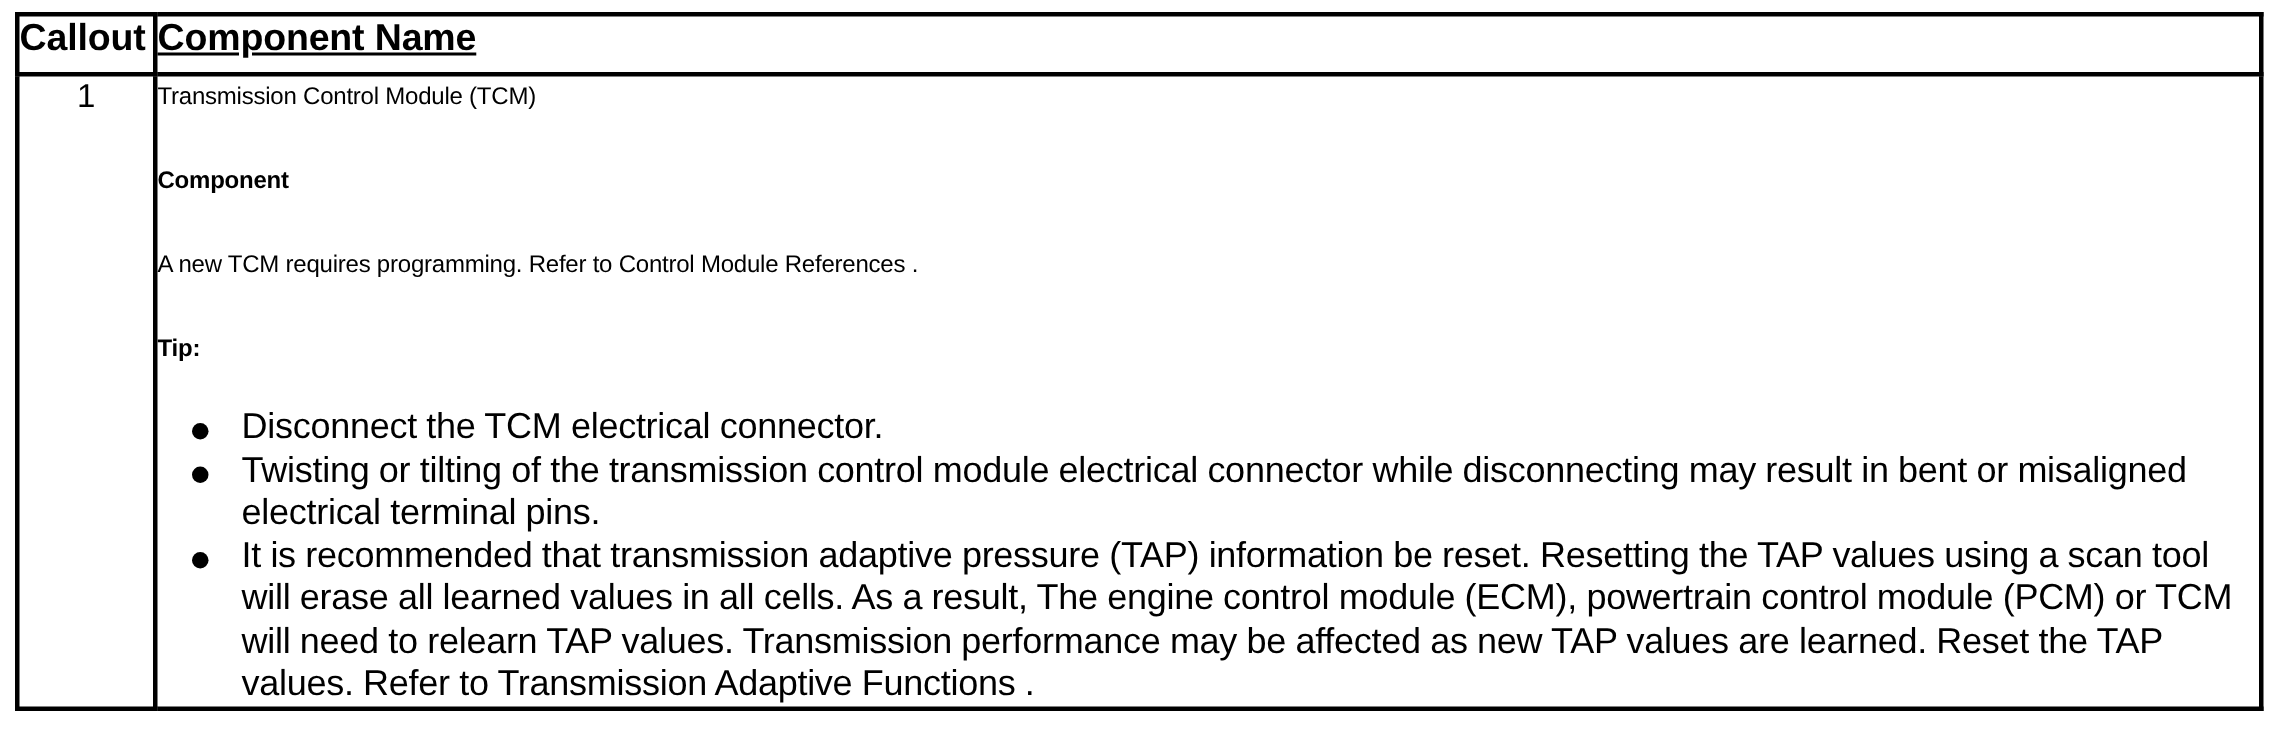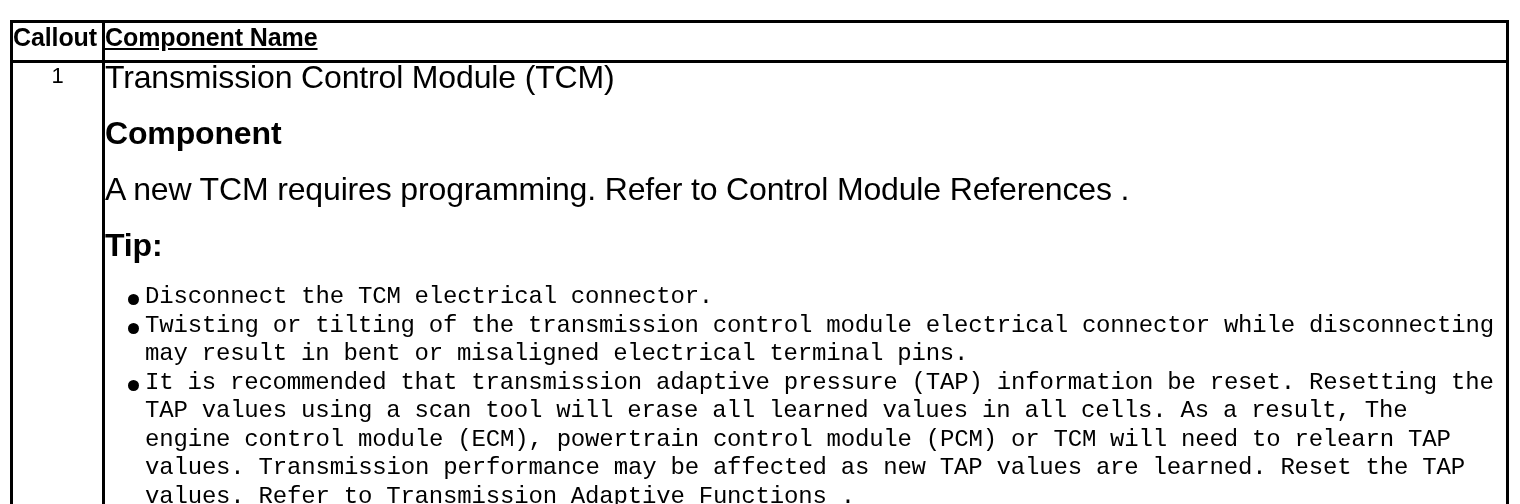--- a/index.html
+++ b/index.html
@@ -15,21 +15,20 @@
     font-family: "Liberation Sans", sans-serif;
     color: #000000;
     -webkit-font-smoothing: none;
   }
 
   .page {
     position: relative;
     width: 1520px;
     height: 364px;
     box-sizing: border-box;
-    margin-top: 12px;
   }
 
   
   table.component-table {
     position: absolute;
     left: 10px;
     top: 8px;
     width: 1496px;
     border-collapse: collapse;
     table-layout: fixed;
@@ -69,21 +68,21 @@
     text-align: center;
     vertical-align: middle;
     font-size: 22px;
   }
   td.name-cell {
     padding: 12px 8px 14px 7px;
   }
 
   
   .para {
-    font-size: 32px;
+    font-size: 16px;
     line-height: 28px;
     margin: 0;
     padding: 0 0 0 0;
     letter-spacing: -0.15px;
     white-space: nowrap;
   }
   .para.regular { font-weight: normal; }
   .para.bold    { font-weight: bold; }
 
   .spacer-sm { height: 28px; }
@@ -91,26 +90,25 @@
 
   
   ul.tip-list {
     list-style: none;
     margin: 0;
     padding: 0;
   }
   ul.tip-list > li {
     position: relative;
     margin: 0 0 0 0;
-    padding: 0 0 0 40px;
+    padding: 0 0 0 56px;
     font-size: 24px;
     line-height: 28.5px;
     letter-spacing: -0.18px;
     word-spacing: -0.2px;
-    font-family: Liberation Mono, monospace;
   }
   ul.tip-list > li .bullet-dot {
     position: absolute;
     left: 23px;
     top: 11px;
     width: 11px;
     height: 11px;
     background: #000000;
     border-radius: 50%;
     display: block;

